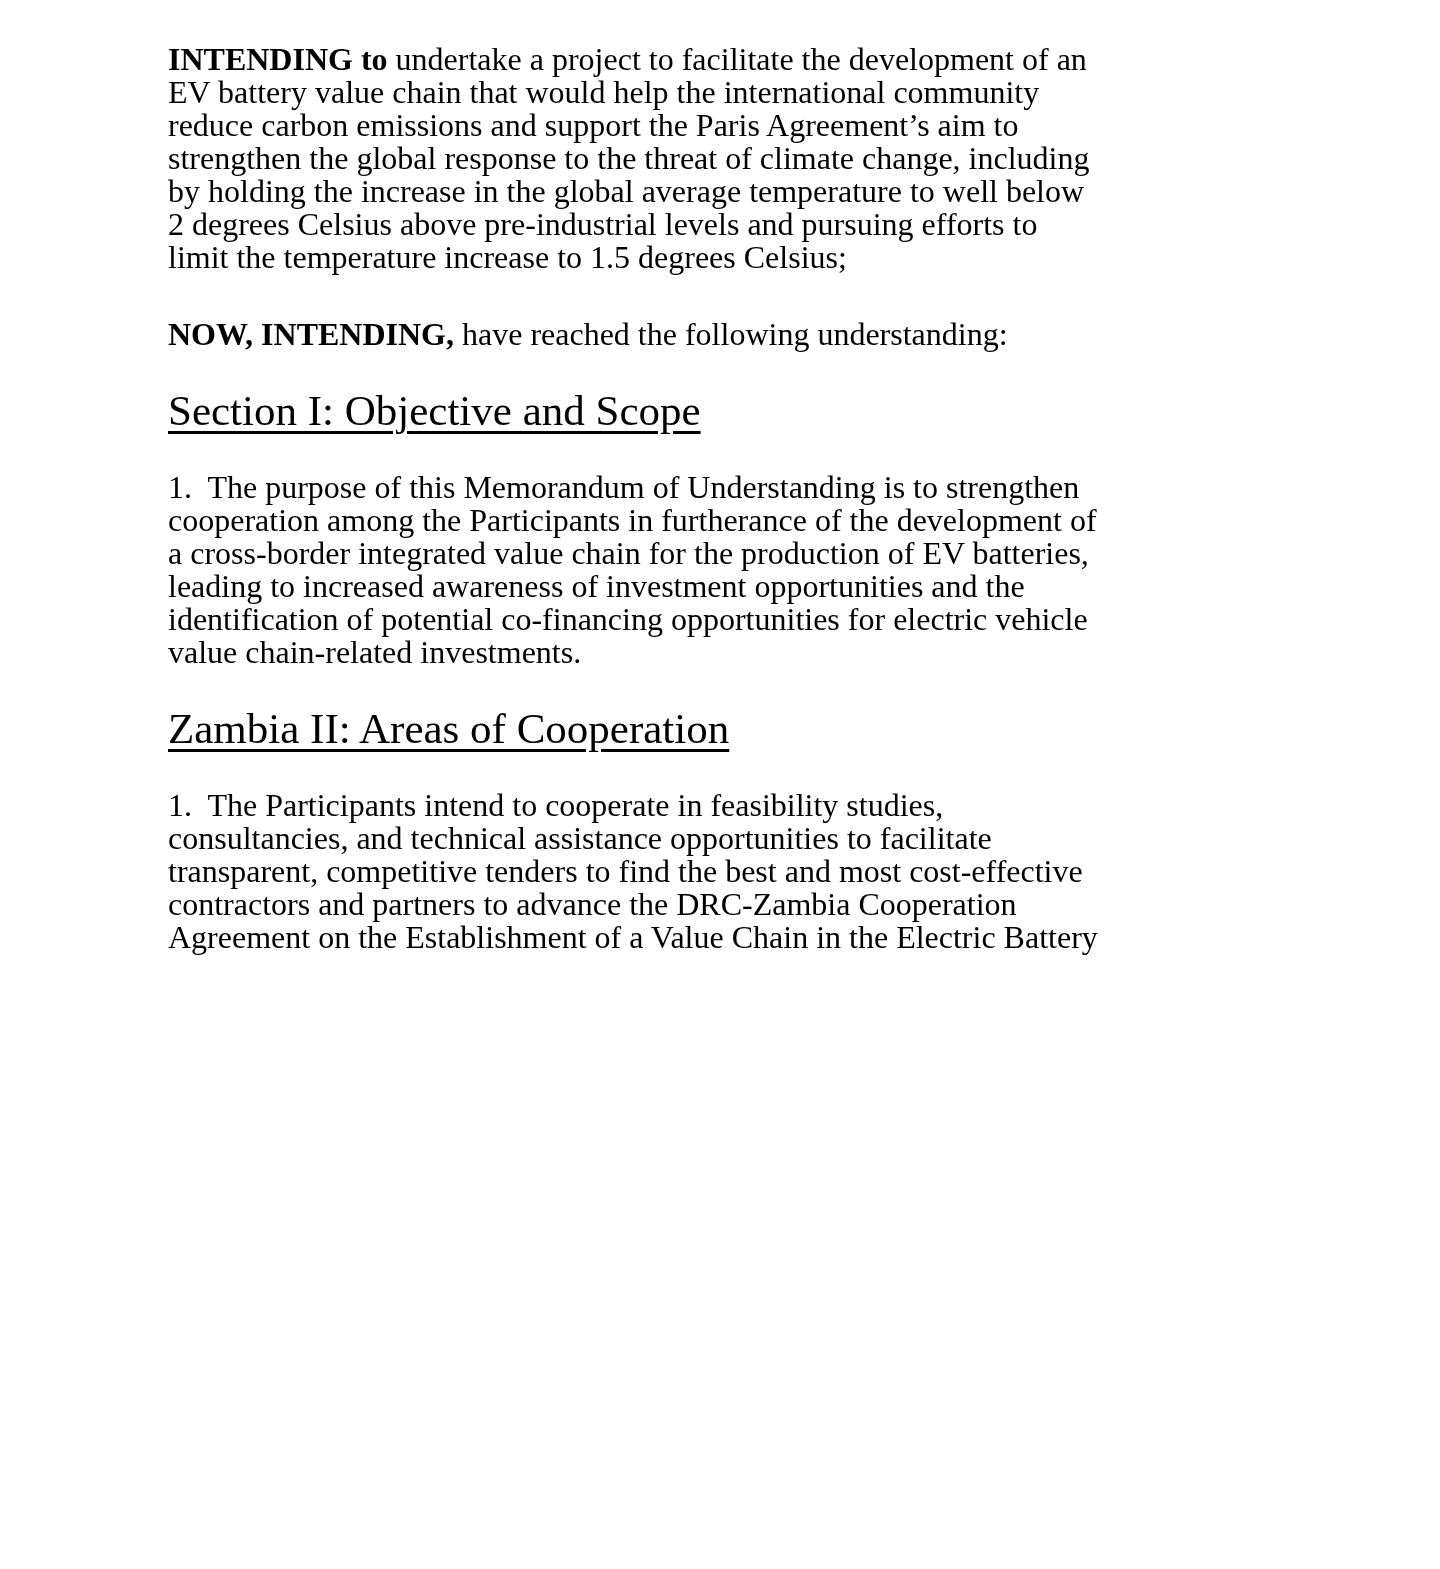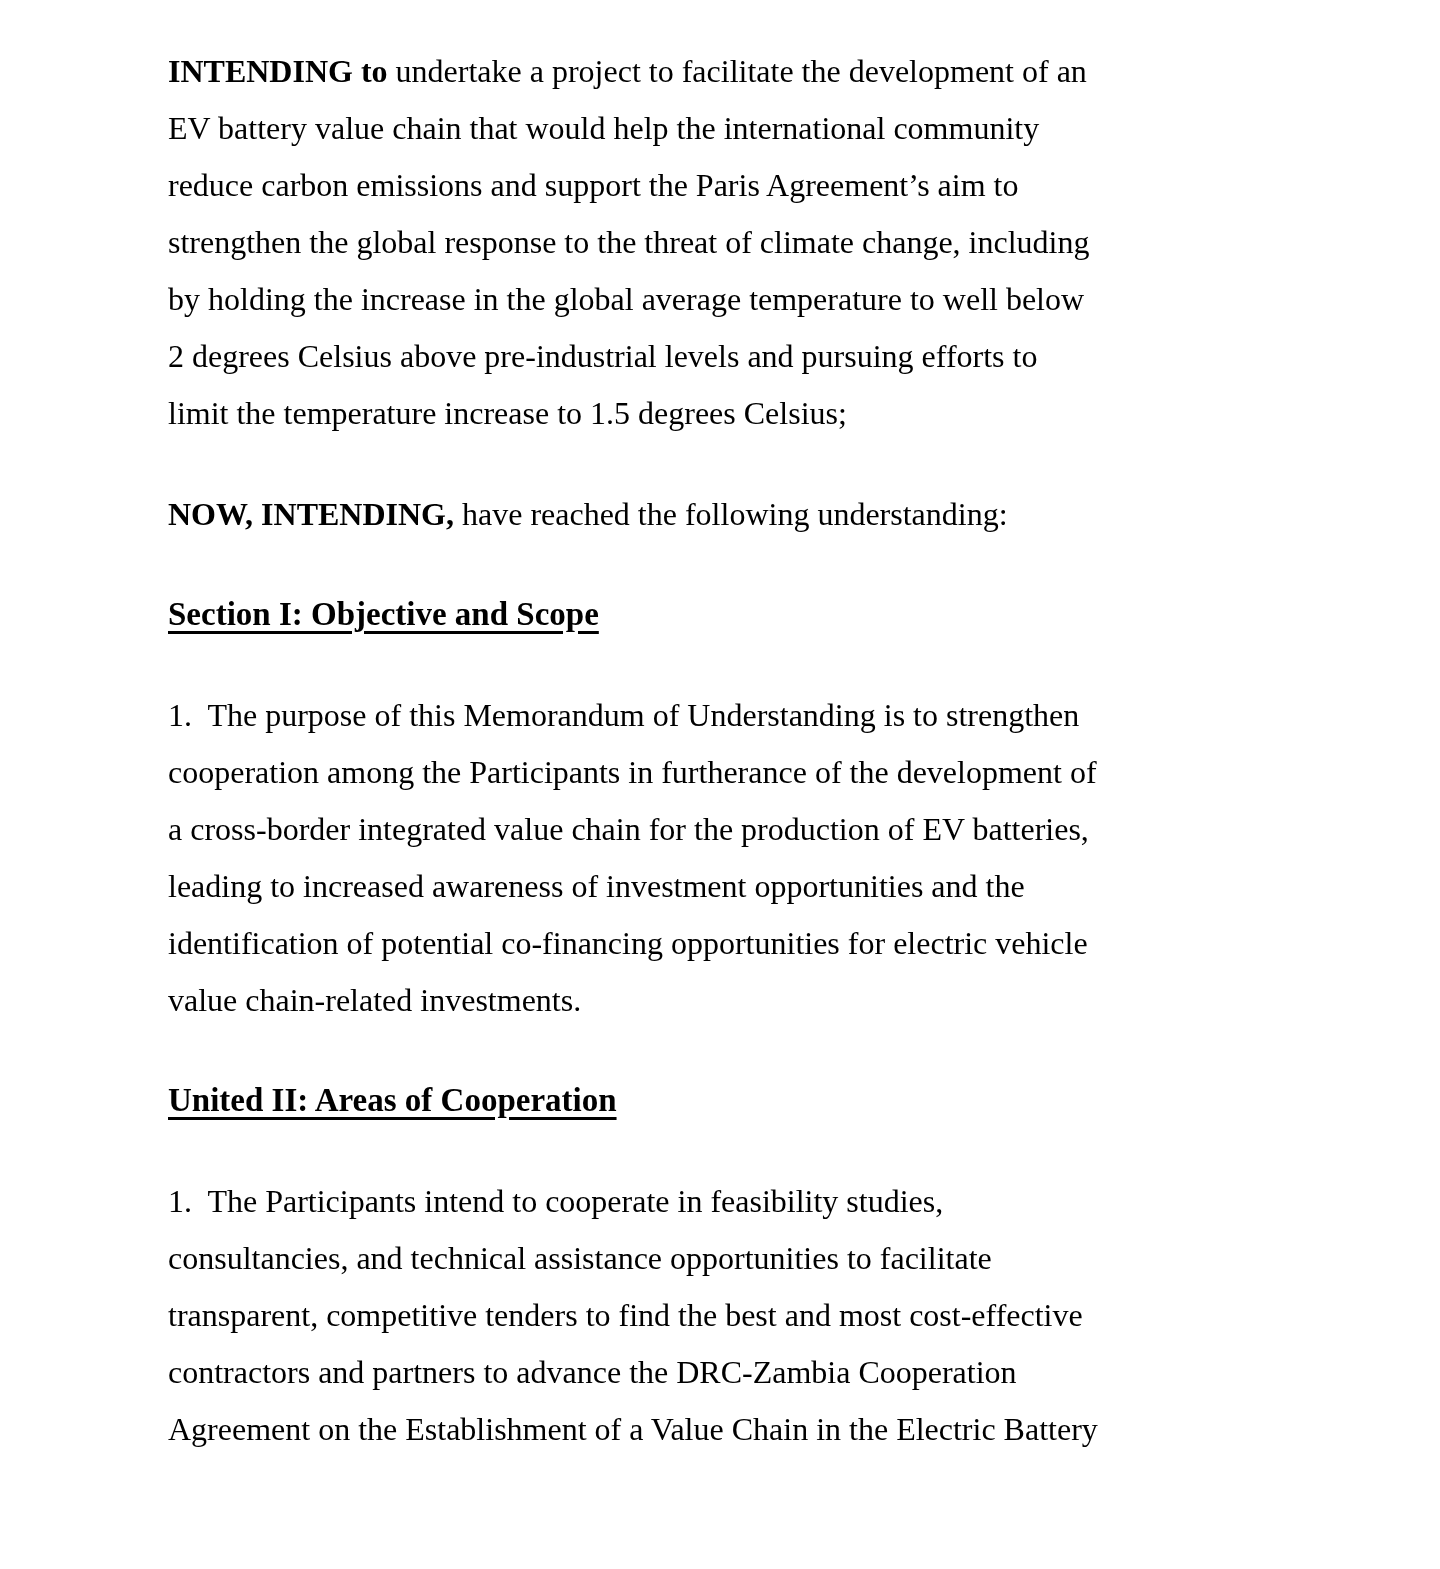--- a/index.html
+++ b/index.html
@@ -9,34 +9,34 @@
   }
   .page {
     position: relative;
     width: 1440px;
     height: 1569px;
     box-sizing: border-box;
     background: #ffffff;
     color: #000000;
     font-family: "Liberation Serif", "DejaVu Serif", serif;
     font-size: 32px;
-    line-height: 57px;
+    line-height: 33px;
     padding: 43px 150px 0 168px;
     overflow: hidden;
   }
   .block {
     margin: 0 0 43.5px 0;
     white-space: pre-line; 
   }
   .lead {
     font-weight: bold;
   }
   h2.block {
-    font-size: 33px;
-    font-weight: bold;
+    font-size: 43px;
+    font-weight: normal;
     text-decoration: underline;
     text-decoration-thickness: 3px;
     text-underline-offset: 6px;
     display: inline-block; 
     margin: 0 0 43.5px 0;
   }
   .heading-row { margin: 0; }
 </style>
 </head>
 <body>
@@ -57,21 +57,21 @@
 
   <div class="heading-row"><h2 class="block">Section I: Objective and Scope</h2></div>
 
   <p class="block"><span class="lead"></span><span>1.&nbsp; The purpose of this Memorandum of Understanding is to strengthen
 cooperation among the Participants in furtherance of the development of
 a cross-border integrated value chain for the production of EV batteries,
 leading to increased awareness of investment opportunities and the
 identification of potential co-financing opportunities for electric vehicle
 value chain-related investments.</span></p>
 
-  <div class="heading-row"><h2 class="block">United II: Areas of Cooperation</h2></div>
+  <div class="heading-row"><h2 class="block">Zambia II: Areas of Cooperation</h2></div>
 
   <p class="block"><span class="lead"></span><span>1.&nbsp; The Participants intend to cooperate in feasibility studies,
 consultancies, and technical assistance opportunities to facilitate
 transparent, competitive tenders to find the best and most cost-effective
 contractors and partners to advance the DRC-Zambia Cooperation
 Agreement on the Establishment of a Value Chain in the Electric Battery</span></p>
 
 </main>
 
 </body></html>

